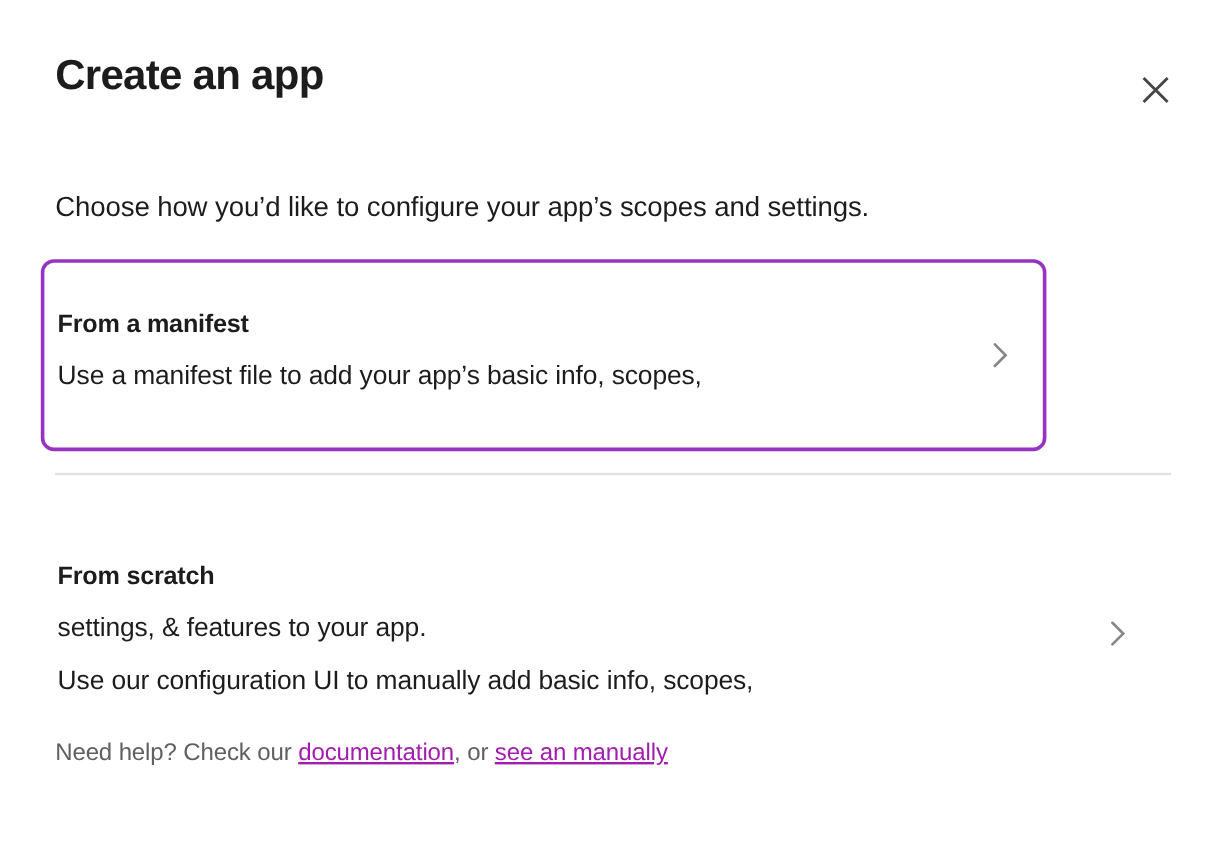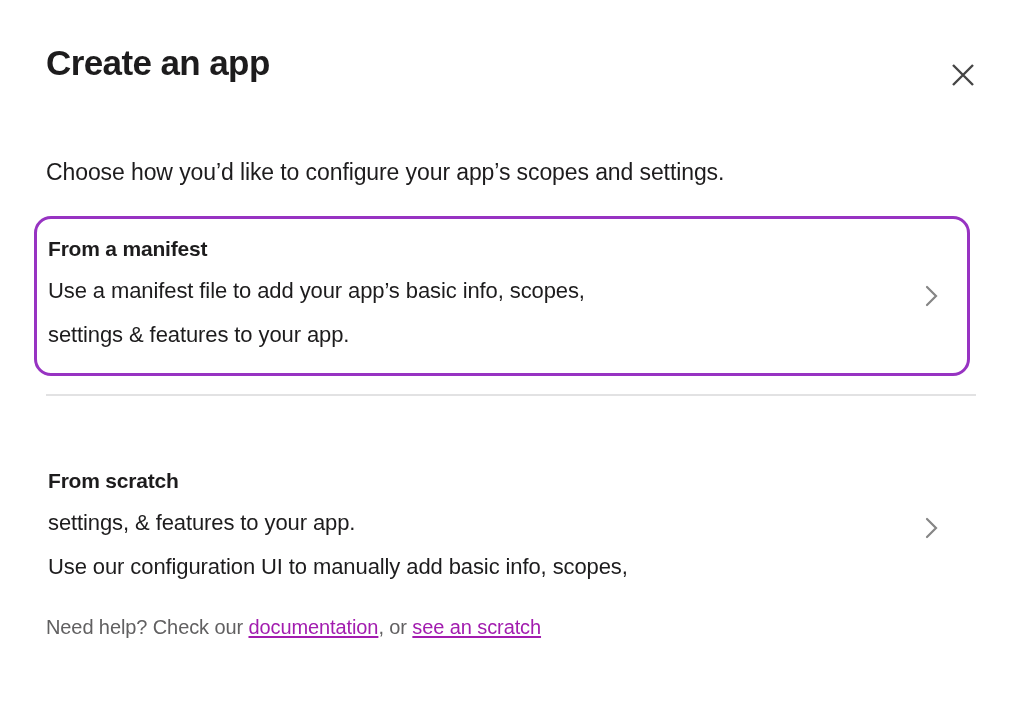--- a/index.html
+++ b/index.html
@@ -76,24 +76,24 @@
     position: absolute;
     display: flex;
     align-items: center;
     cursor: pointer;
     background: #ffffff;
   }
 
   .option-manifest {
     left: 34px;
     top: 216px;
-    width: 936px;
+    width: 838px;
     height: 160px;
     border: 3px solid var(--accent, #9733c2);
-    border-radius: 17px;
+    border-radius: 11px;
     padding: 0 22px 0 11px;
   }
 
   .option-scratch {
     left: 34px;
     top: 456px;
     width: 936px;
     height: 144px;
     border: 3px solid transparent;
     border-radius: 13px;
@@ -179,21 +179,20 @@
     </span>
   </button>
 
   <div class="subtitle">Choose how you’d like to configure your app’s scopes and settings.</div>
 
   <div class="option option-manifest" style="border-color: rgb(151, 51, 194);">
     <div class="option-body">
       <div class="option-title">From a manifest</div>
       <div class="option-desc">
         <span class="line">Use a manifest file to add your app’s basic info, scopes,</span>
-        <span class="line">settings &amp; features to your app.</span>
       </div>
     </div>
     <span class="chevron">
       <svg width="20" height="30" viewBox="0 0 20 30" aria-hidden="true">
         <path d="M5 6 L14 15 L5 24" stroke="#868686" stroke-width="2.2" fill="none" stroke-linecap="round" stroke-linejoin="miter"></path>
       </svg>
     </span>
   </div>
 
   <hr class="divider" style="background: rgb(226, 226, 227);">
@@ -206,15 +205,15 @@
         <span class="line">Use our configuration UI to manually add basic info, scopes,</span>
       </div>
     </div>
     <span class="chevron">
       <svg width="20" height="30" viewBox="0 0 20 30" aria-hidden="true">
         <path d="M5 6 L14 15 L5 24" stroke="#868686" stroke-width="2.2" fill="none" stroke-linecap="round" stroke-linejoin="miter"></path>
       </svg>
     </span>
   </div>
 
-  <div class="footer"><span>Need help? Check our </span><a href="#">documentation</a><span>, or </span><a href="#">see an scratch</a></div>
+  <div class="footer"><span>Need help? Check our </span><a href="#">documentation</a><span>, or </span><a href="#">see an manually</a></div>
 
 </div>
 
 </body></html>

